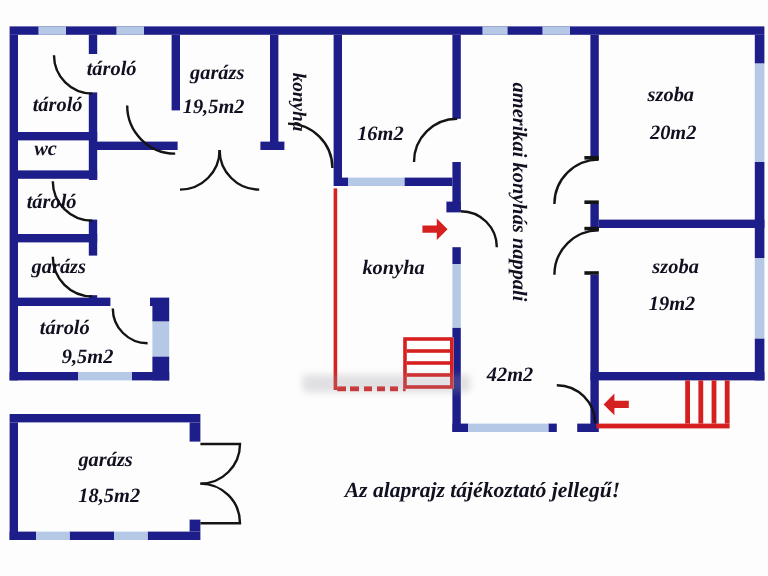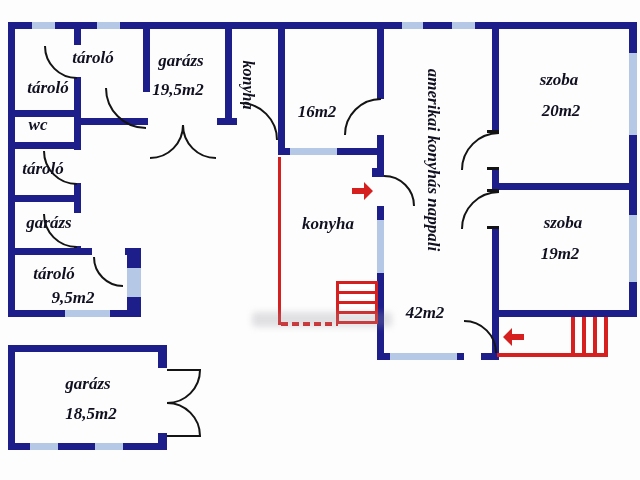--- a/index.html
+++ b/index.html
@@ -159,13 +159,14 @@
 
   <div class="lbl" style="left:559px;top:79px">szoba</div>
   <div class="lbl" style="left:561px;top:110px">20m2</div>
 
   <div class="lbl" style="left:563px;top:222px">szoba</div>
   <div class="lbl" style="left:560px;top:253px">19m2</div>
 
   <div class="lbl" style="left:88px;top:383px">garázs</div>
   <div class="lbl" style="left:91px;top:413px">18,5m2</div>
 
+  <div class="lbl note" style="left:402px;top:408px">Az alaprajz tájékoztató jellegű!</div>
 </div>
 
 </body></html>

